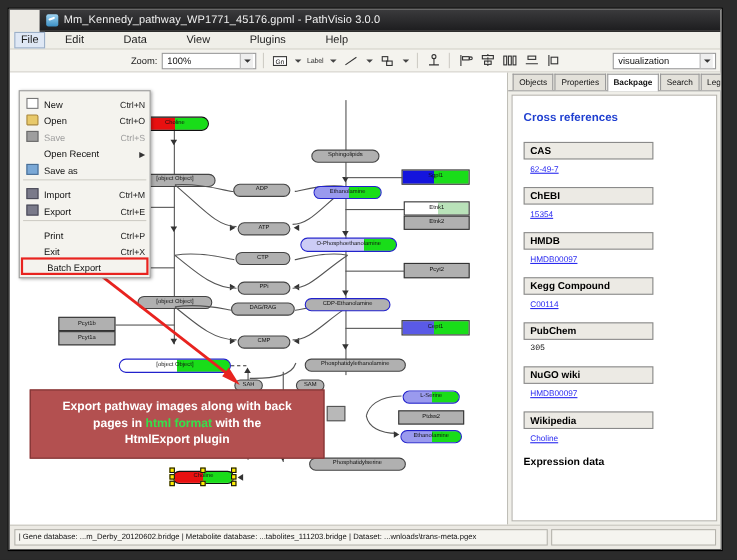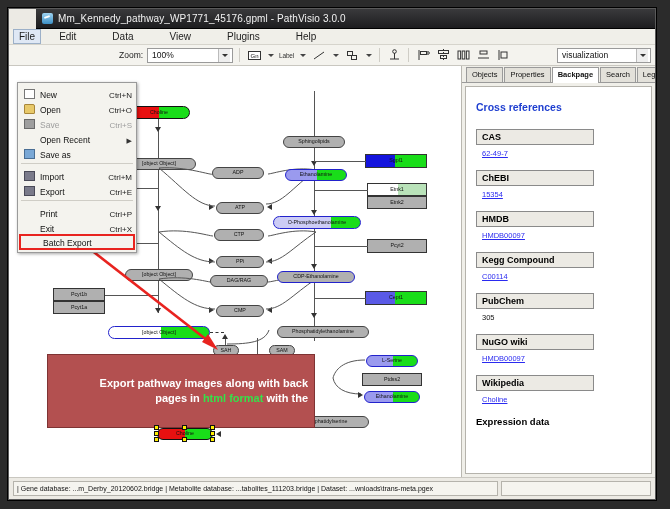--- a/index.html
+++ b/index.html
@@ -111,25 +111,25 @@
   }
   .arrowright {
     position:absolute; width:0;height:0;
     border-top:3.5px solid transparent;border-bottom:3.5px solid transparent;
     border-left:5px solid #333;
   }
   .curve { position:absolute; }
   .curve svg { display:block; overflow:visible; }
   
   .callout {
-    position:absolute; left:18px; top:288px; width:268px; height:74px;
+    position:absolute; left:18px; top:288px; width:268px; height:63px;
     background:#b35050; border:1px solid #7e3333;
-    display:flex; flex-direction:column; align-items:flex-end; justify-content:center;
+    display:flex; flex-direction:column; align-items:center; justify-content:center;
     color:#fff; font-weight:bold; font-size:11px; line-height:15px;
-    text-align:center; padding:2px 6px; z-index:25;margin-left:20px;
+    text-align:center; padding:2px 6px; z-index:25;
   }
   .callout .green { color:#36e04a; }
   .red-arrow { position:absolute; left:75px; top:178px; z-index:24; }
   
   .handle {
     position:absolute; width:5px; height:5px; background:#ffee00;
     border:1px solid #111; z-index:30;
   }
   
   .side {
@@ -149,21 +149,21 @@
   .sidebody {
     flex:1; background:#fff; margin:3px; border:1px solid #b5b3ac;
     overflow:hidden; position:relative; padding:8px 10px;
   }
   .xref-title { color:#1f3fd0; font-size:10.5px; font-weight:bold; margin:6px 0 16px; }
   .xref-head {
     border:1px solid #8a8a8a; background:#eceae4; font-weight:bold;
     font-size:9px; color:#000; padding:2px 5px; width:118px; margin-bottom:4px;
   }
   .xref-val { font-size:7.5px; color:#2a2af0; text-decoration:underline; margin:0 0 12px 6px; }
-  .xref-val.plain { color:#111; text-decoration:none; }
+  .xref-val.plain { color:#111; text-decoration:none;font-family:Liberation Mono, monospace; }
   .exp-data { font-size:9.5px; font-weight:bold; color:#000; margin-top:6px; }
   
   .statusbar {
     position:absolute; left:0; right:0; bottom:0; height:22px;
     background:#eceae4; border-top:1px solid #c9c7c0;
     display:flex; align-items:center; padding:0 4px;
   }
   .status-field {
     flex:1; height:15px; border:1px solid #b5b3ac; background:#f5f4ef;
     display:flex; align-items:center; padding:0 3px;
@@ -455,20 +455,21 @@
         <div class="red-arrow">
           <svg width="150" height="115">
             <line x1="2" y1="2" x2="128" y2="100" stroke="#e8231f" stroke-width="2.6"></line>
             <polygon points="134,106 118,98 124,90" fill="#e8231f"></polygon>
           </svg>
         </div>
 
         <div class="callout">
           <span>Export pathway images along with back</span>
           <span><span>pages in </span><span class="green">html format</span><span> with the</span></span>
+          <span>HtmlExport plugin</span>
         </div>
 
       </div>
     </div>
 
     <div class="side">
       <div class="tabs">
         <span class="tab">Objects</span>
         <span class="tab">Properties</span>
         <span class="tab active">Backpage</span>

